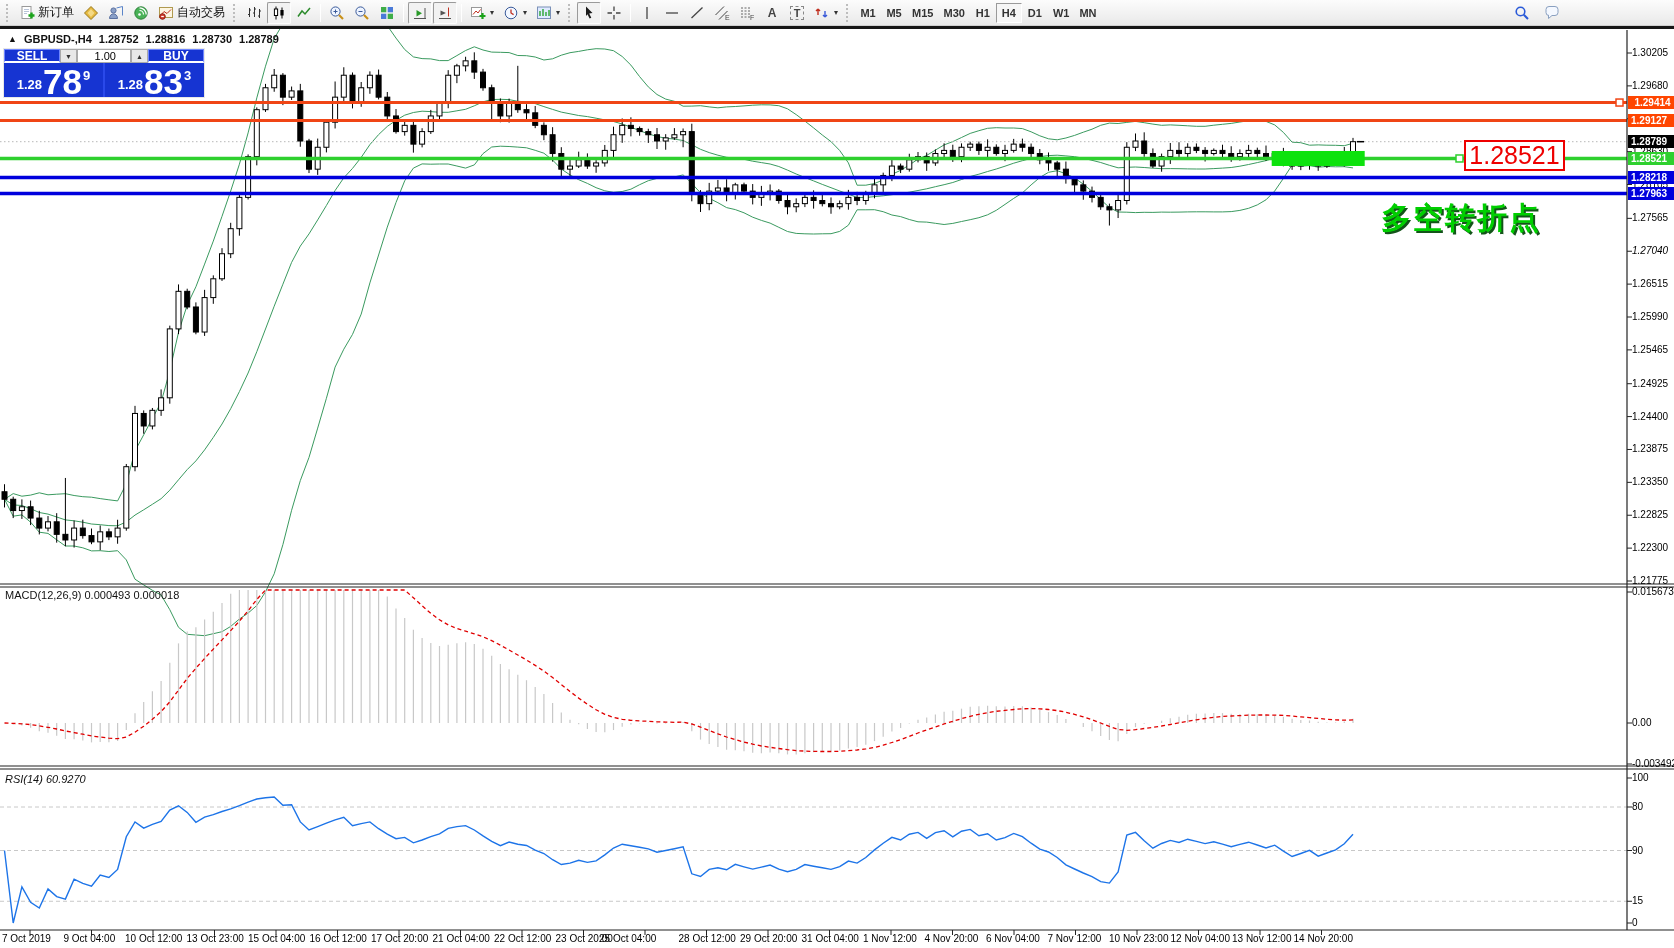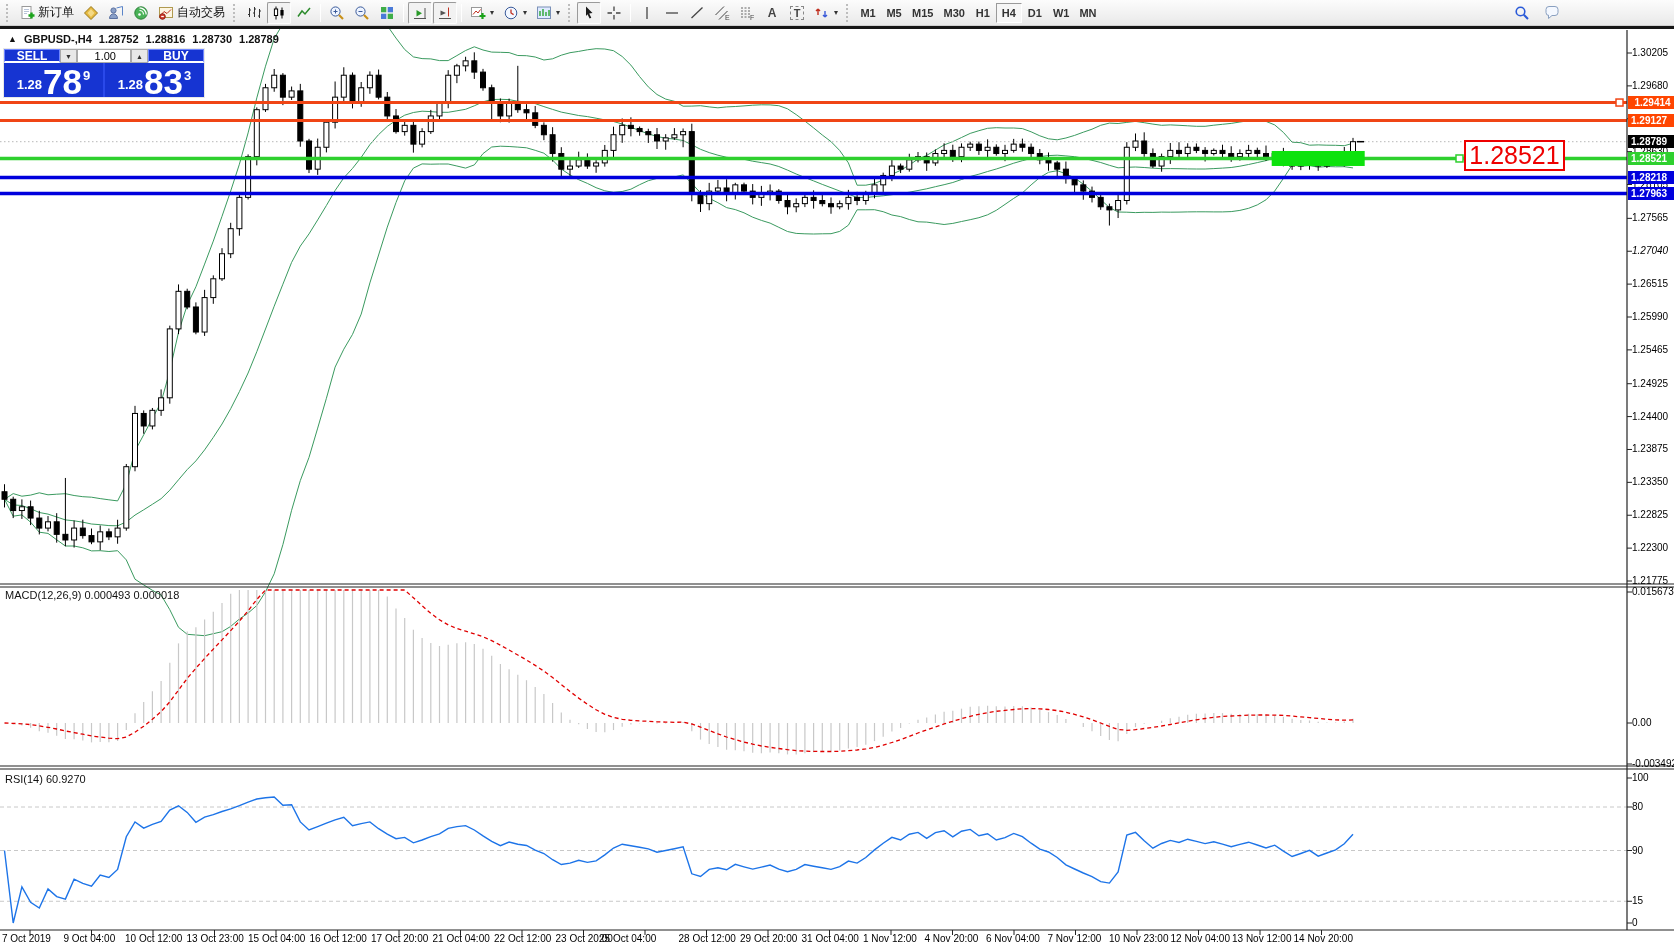--- a/index.html
+++ b/index.html
@@ -909,23 +909,24 @@
       </div>
       <div class="tp-price">
         <span class="pr-small">1.28</span>
         <span class="pr-big">83</span>
         <span class="pr-sup">3</span>
       </div>
     </div>
   </div>
 
   <div class="pane-label" style="top:589px;">MACD(12,26,9) 0.000493 0.000018</div>
-  <div class="pane-label" style="top:773px;">RSI(14) 60.9270</div>
+  <div class="pane-label" style="top:773px;font-style:italic;">RSI(14) 60.9270</div>
 
   <div id="price-callout">1.28521</div>
+  <div id="turning-point">多空转折点</div>
 
   <div id="gen-axis">
       <div class="ptick" style="top: 47px;">1.30205</div>
       <div class="ptick" style="top: 79.8826px;">1.29680</div>
       <div class="ptick" style="top: 112.765px;">1.29155</div>
       <div class="ptick" style="top: 145.648px;">1.28630</div>
       <div class="ptick" style="top: 178.53px;">1.28105</div>
       <div class="ptick" style="top: 212.352px;">1.27565</div>
       <div class="ptick" style="top: 245.235px; font-style: italic;">1.27040</div>
       <div class="ptick" style="top: 278.117px;">1.26515</div>

